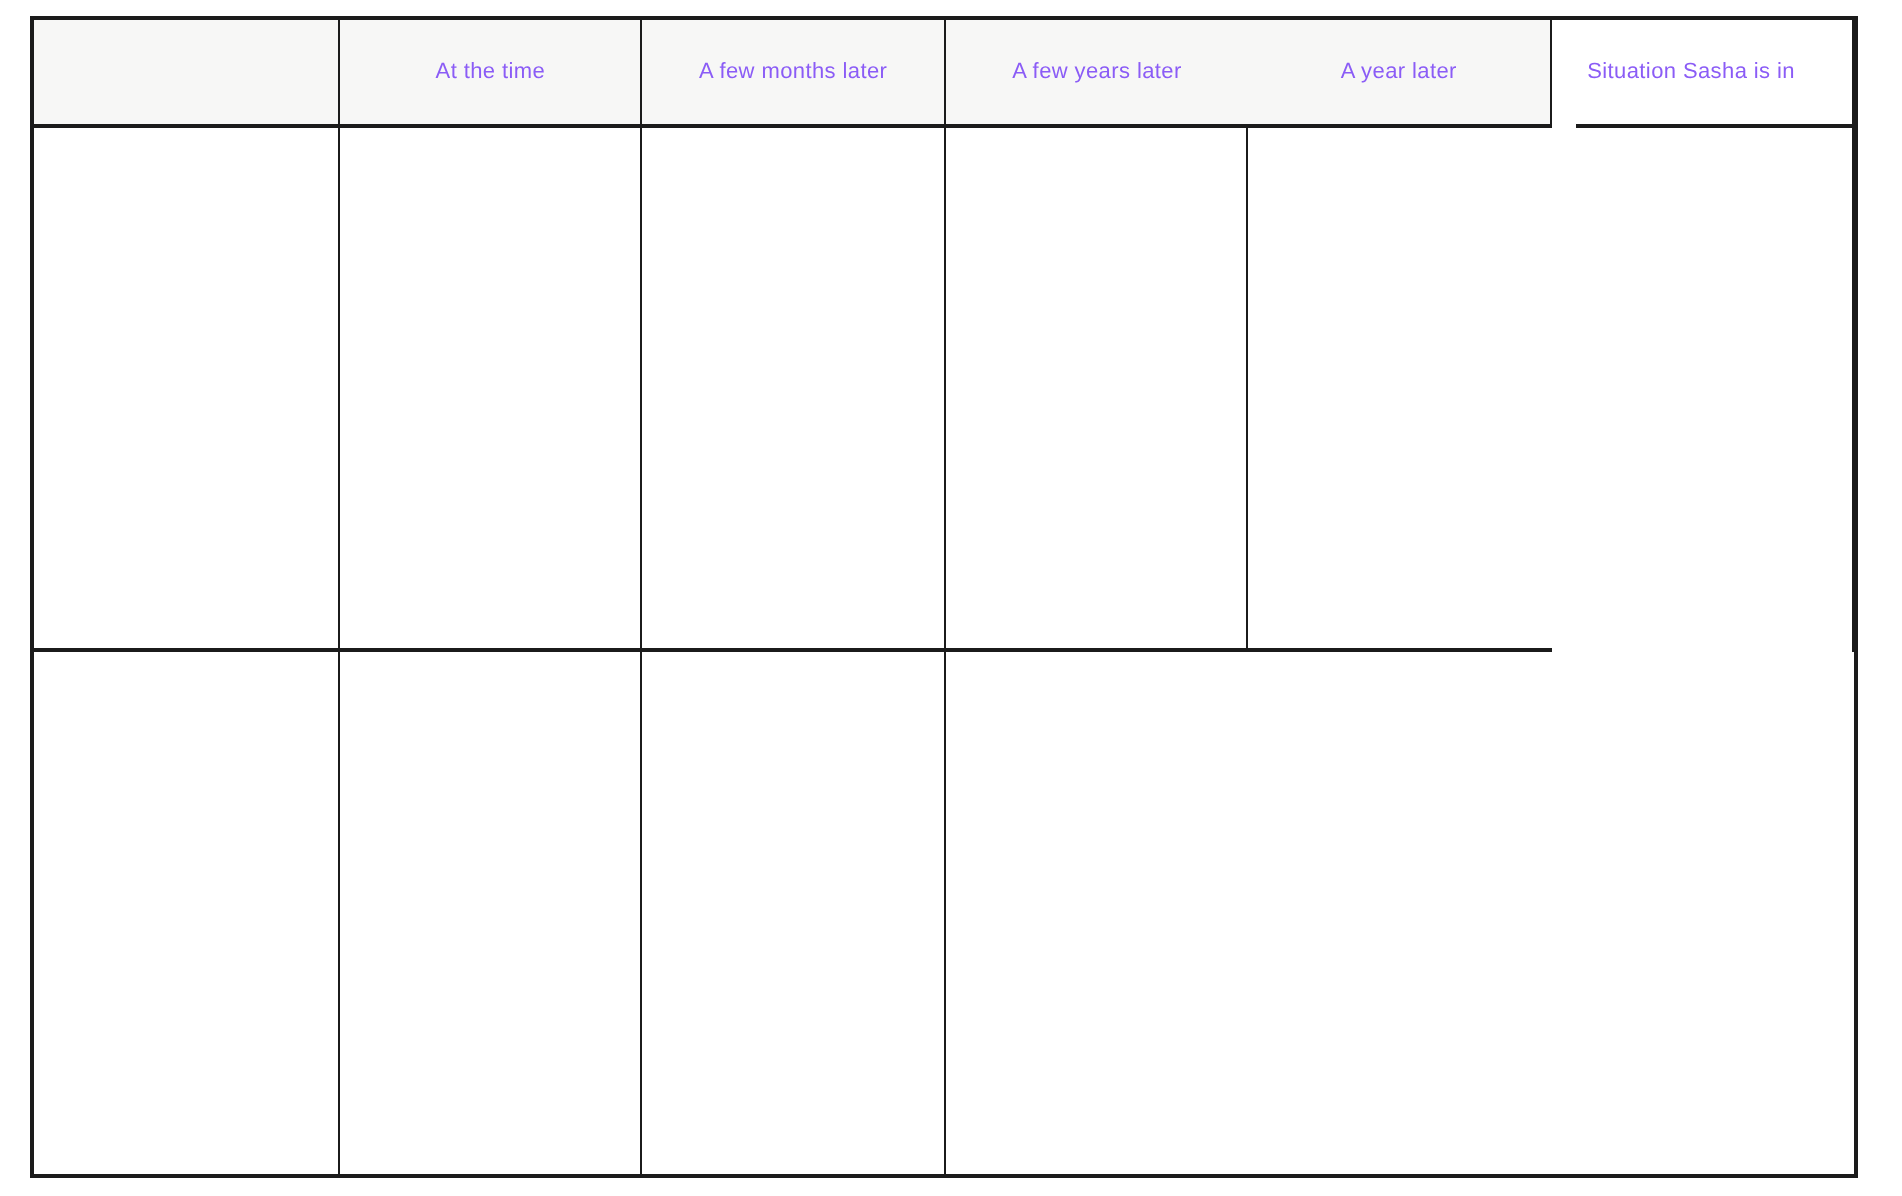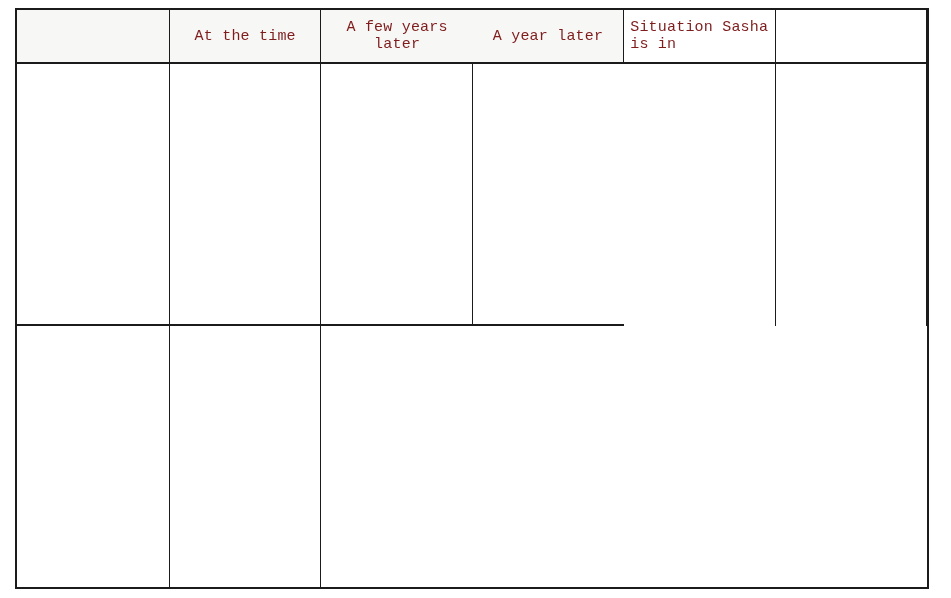--- a/index.html
+++ b/index.html
@@ -21,50 +21,51 @@
     grid-template-rows: 54px 1fr 1fr;
     border: 2px solid #1b1b1b;
     background: #ffffff;
   }
   .cell {
     border-right: 1px solid #1b1b1b;
     border-bottom: 2px solid #1b1b1b;
     display: flex;
     align-items: center;
     justify-content: center;
-    font-size: 15px;
+    font-size: 11px;
     letter-spacing: 0.2px;
-    color: #7f1d1d;
+    color: #8b5cf6;
     overflow: hidden;
-    font-family: Liberation Mono, monospace;
   }
   .cell.last-col { border-right: none; }
   .cell.last-row { border-bottom: none; }
   .header-cell {
     background: #f7f7f6;
     text-align: center;
     padding: 0 4px;
   }
   .label-cell {
     justify-content: flex-start;
     text-align: left;
     padding-left: 6px;
     padding-right: 6px;
+    margin-left: 12px;
   }
   .body-cell {
     background: #ffffff;
   }
 </style>
 </head>
 <body>
 
 <div class="worksheet-table">
 
   <div class="cell header-cell"></div>
   <div class="cell header-cell">At the time</div>
+  <div class="cell header-cell">A few months later</div>
   <div class="cell header-cell last-col">A few years later</div>
   <div class="cell header-cell">A year later</div>
 
   <div class="cell label-cell">Situation Sasha is in</div>
   <div class="cell body-cell"></div>
   <div class="cell body-cell"></div>
   <div class="cell body-cell"></div>
   <div class="cell body-cell"></div>
   <div class="cell body-cell last-col"></div>
 

